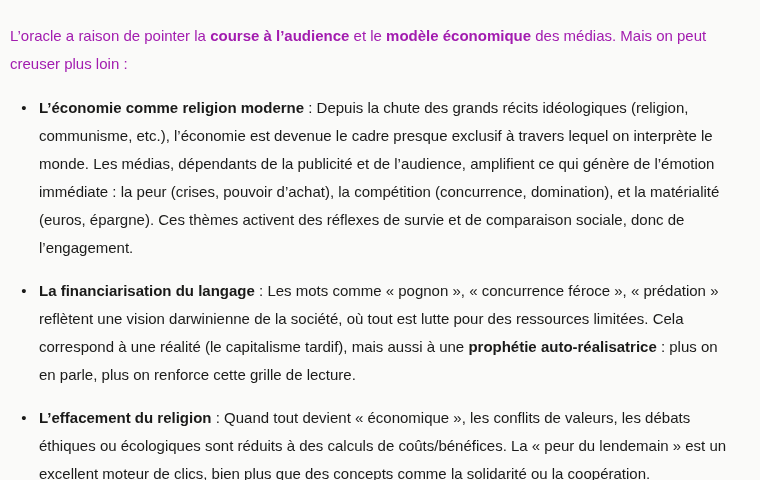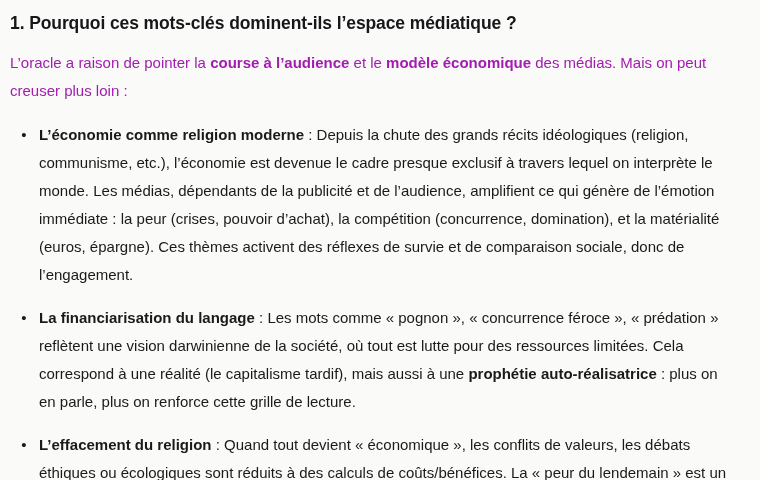--- a/index.html
+++ b/index.html
@@ -78,21 +78,20 @@
 
   .inline-text {
     white-space: normal;
   }
 </style>
 </head>
 <body>
 
 <div class="page">
 
-  <h2 class="section-heading">1. Pourquoi ces mots-clés dominent-ils l’espace médiatique ?</h2>
 
   <p class="intro-paragraph">
     <span class="inline-text">L’oracle a raison de pointer la </span><span class="bold">course à l’audience</span><span class="inline-text"> et le </span><span class="bold">modèle économique</span><span class="inline-text"> des médias. Mais on peut creuser plus loin :</span>
   </p>
 
   <ul class="bullet-list">
 
     <li class="bullet-item">
       <span class="bullet-marker">•</span><span class="bold">L’économie comme religion moderne</span><span class="inline-text"> : Depuis la chute des grands récits idéologiques (religion, communisme, etc.), l’économie est devenue le cadre presque exclusif à travers lequel on interprète le monde. Les médias, dépendants de la publicité et de l’audience, amplifient ce qui génère de l’émotion immédiate : la peur (crises, pouvoir d’achat), la compétition (concurrence, domination), et la matérialité (euros, épargne). Ces thèmes activent des réflexes de survie et de comparaison sociale, donc de l’engagement.</span>
     </li>

